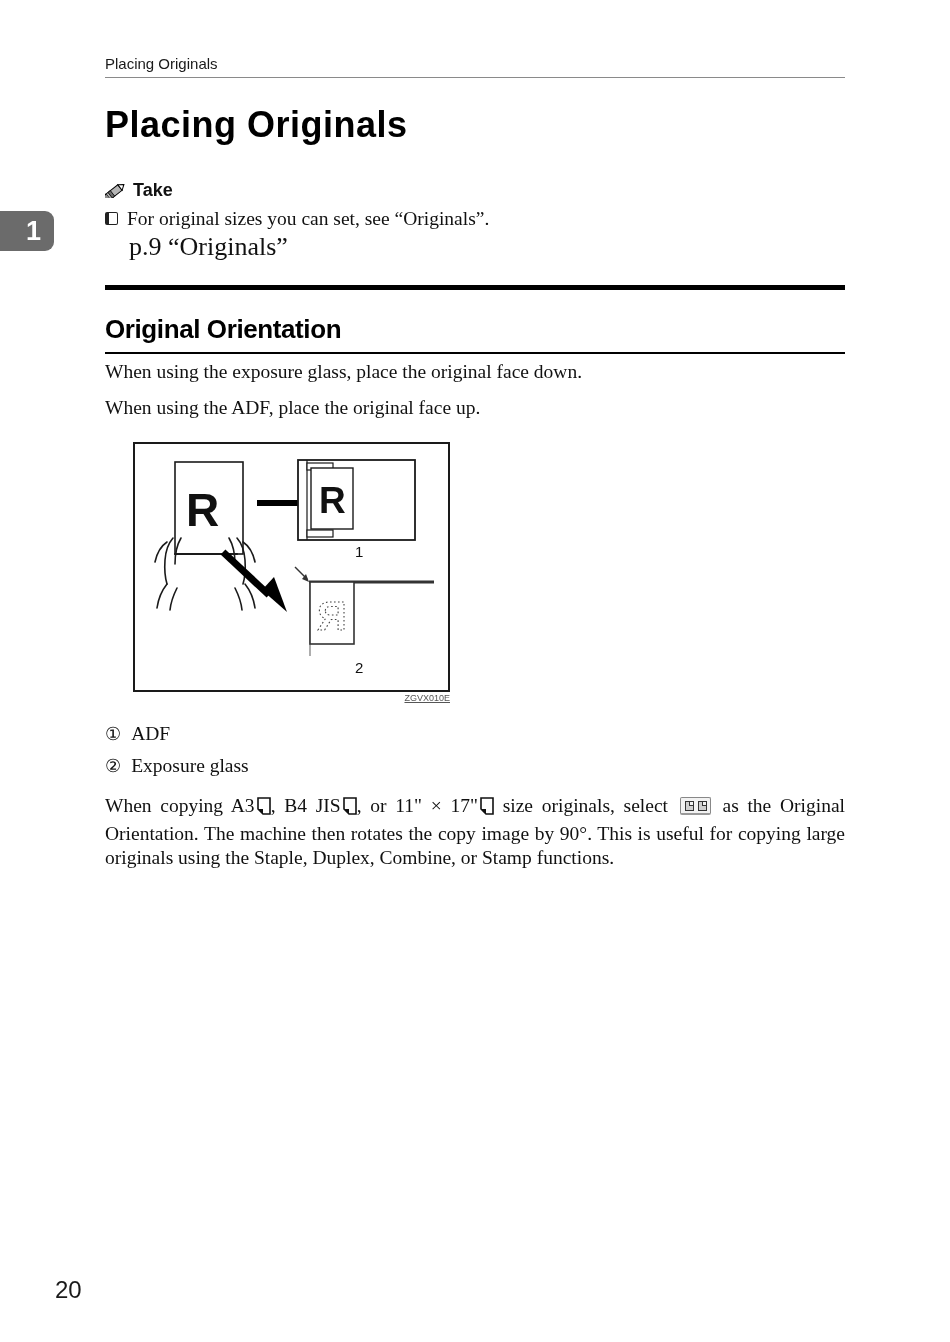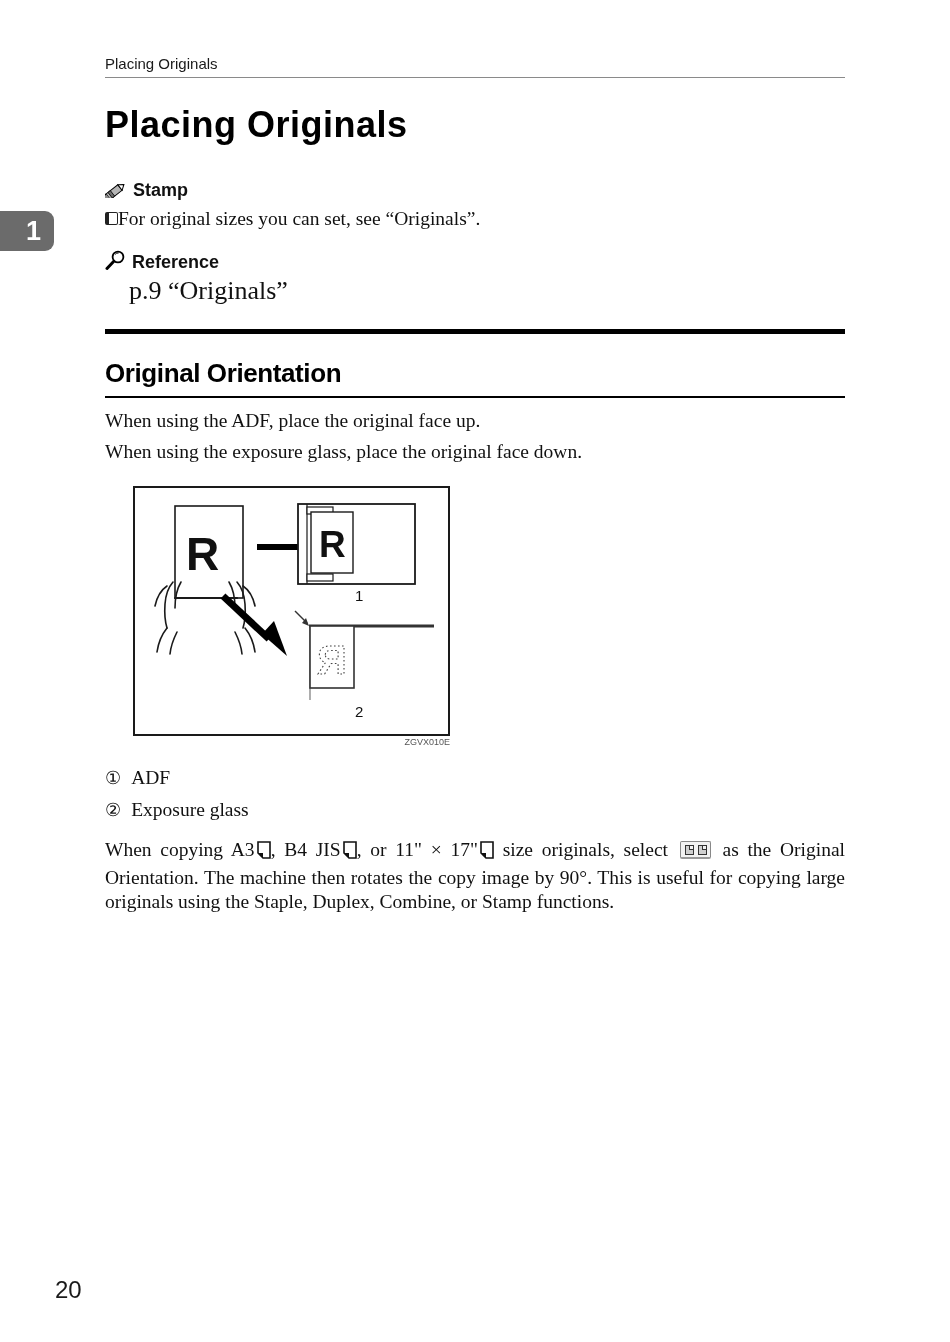--- a/index.html
+++ b/index.html
@@ -35,42 +35,42 @@
 
   
   .bodytext { font-size:19.5px; line-height:24.5px; text-align:justify; margin-top:8px; }
   .intro-block { margin-top:32px; }
 
   
   .callout-header {
     display:flex; align-items:center; gap:6px; margin-top:18px;
     font-family:"Liberation Sans", sans-serif; font-weight:bold; font-size:18px;
   }
-  .note-item { display:flex; align-items:flex-start; gap:0; margin-top:4px;
+  .note-item { display:flex; align-items:flex-start; gap:9px; margin-top:4px;
     font-size:19.5px; line-height:24.5px; }
   .note-bullet {
     flex:0 0 auto; width:13px; height:13px; margin-top:5px;
     border:1.5px solid #222; border-left-width:4px; border-radius:2px;
     background:#fff;
   }
   .ref-item { margin-top:3px; margin-left:24px; font-size:26px; line-height:24.5px; }
 
   
   .section-rule-thick { border:none; border-top:5px solid #000; margin-top:26px; }
   .section-heading {
     font-family:"Liberation Sans", sans-serif; font-weight:bold;
     font-size:26px; letter-spacing:-0.4px; margin-top:24px; color:#000;
   }
   .section-rule-thin { border:none; border-top:2px solid #000; margin-top:7px; }
 
   
   .figure-wrap { position:relative; margin:22px 0 0 28px; width:317px; }
   .figure-code {
     position:absolute; right:0; top:251px;
-    font-family:"Liberation Sans", sans-serif; font-size:9px; color:#555;
+    font-family:"Liberation Sans", sans-serif; font-size:9px; color:#555;text-decoration:underline;
   }
 
   
   .legend { margin-top:30px; }
   .legend-row { display:flex; align-items:baseline; gap:10px; margin-top:7px;
     font-size:19.5px; line-height:24.5px; }
   .legend-num { font-size:18px; }
 
   
   .pg-icon { display:inline-block; vertical-align:-3px; margin-left:2px; }
@@ -120,45 +120,35 @@
       <svg width="22" height="20" viewBox="0 0 22 20">
         <g transform="translate(1,16) rotate(-38)">
           <rect x="0" y="0" width="15" height="7" fill="#b5b5b5" stroke="#000" stroke-width="1"></rect>
           <rect x="2.5" y="0" width="3" height="7" fill="#6e6e6e" stroke="#000" stroke-width="0.8"></rect>
           <polygon points="15,0 20,3.5 15,7" fill="#fff" stroke="#000" stroke-width="1"></polygon>
           <polygon points="18.6,2.6 20,3.5 18.6,4.5" fill="#000"></polygon>
           <path d="M0,0 A4,3.5 0 0 0 0,7" fill="#8c8c8c" stroke="#000" stroke-width="1"></path>
         </g>
       </svg>
     </span>
-    <span>Stamp</span>
+    <span>Take</span>
   </div>
   <div class="note-item">
     <span class="note-bullet"></span>
     <span>For original sizes you can set, see “Originals”.</span>
   </div>
 
-  <div class="callout-header">
-    <span>
-      <svg width="21" height="21" viewBox="0 0 21 21">
-        <circle cx="13" cy="7" r="5.4" fill="#fff" stroke="#000" stroke-width="1.8"></circle>
-        <line x1="8.6" y1="11.4" x2="2" y2="18.5" stroke="#000" stroke-width="3" stroke-linecap="round"></line>
-        <path d="M10.2,4.4 a3.6,3.6 0 0 1 3.4,-1.4" fill="none" stroke="#000" stroke-width="1"></path>
-      </svg>
-    </span>
-    <span>Reference</span>
-  </div>
   <div class="ref-item">p.9 “Originals”</div>
 
   <hr class="section-rule-thick">
   <h2 class="section-heading">Original Orientation</h2>
   <hr class="section-rule-thin">
 
+  <p class="bodytext" style="margin-top:6px; text-align:left;">When using the exposure glass, place the original face down.</p>
   <p class="bodytext" style="margin-top:11px; text-align:left;">When using the ADF, place the original face up.</p>
-  <p class="bodytext" style="margin-top:6px; text-align:left;">When using the exposure glass, place the original face down.</p>
 
   <div class="figure-wrap">
     <svg class="fig-svg" width="317" height="250" viewBox="0 0 317 250" font-family="Liberation Sans, sans-serif">
 
       <rect x="1" y="1" width="315" height="248" fill="#fff" stroke="#1a1a1a" stroke-width="2"></rect>
 
       <g>
         <rect x="42" y="20" width="68" height="92" fill="#fff" stroke="#1a1a1a" stroke-width="1.6"></rect>
         <text x="53" y="84" font-size="46" font-weight="bold" fill="#111">R</text>
       </g>

